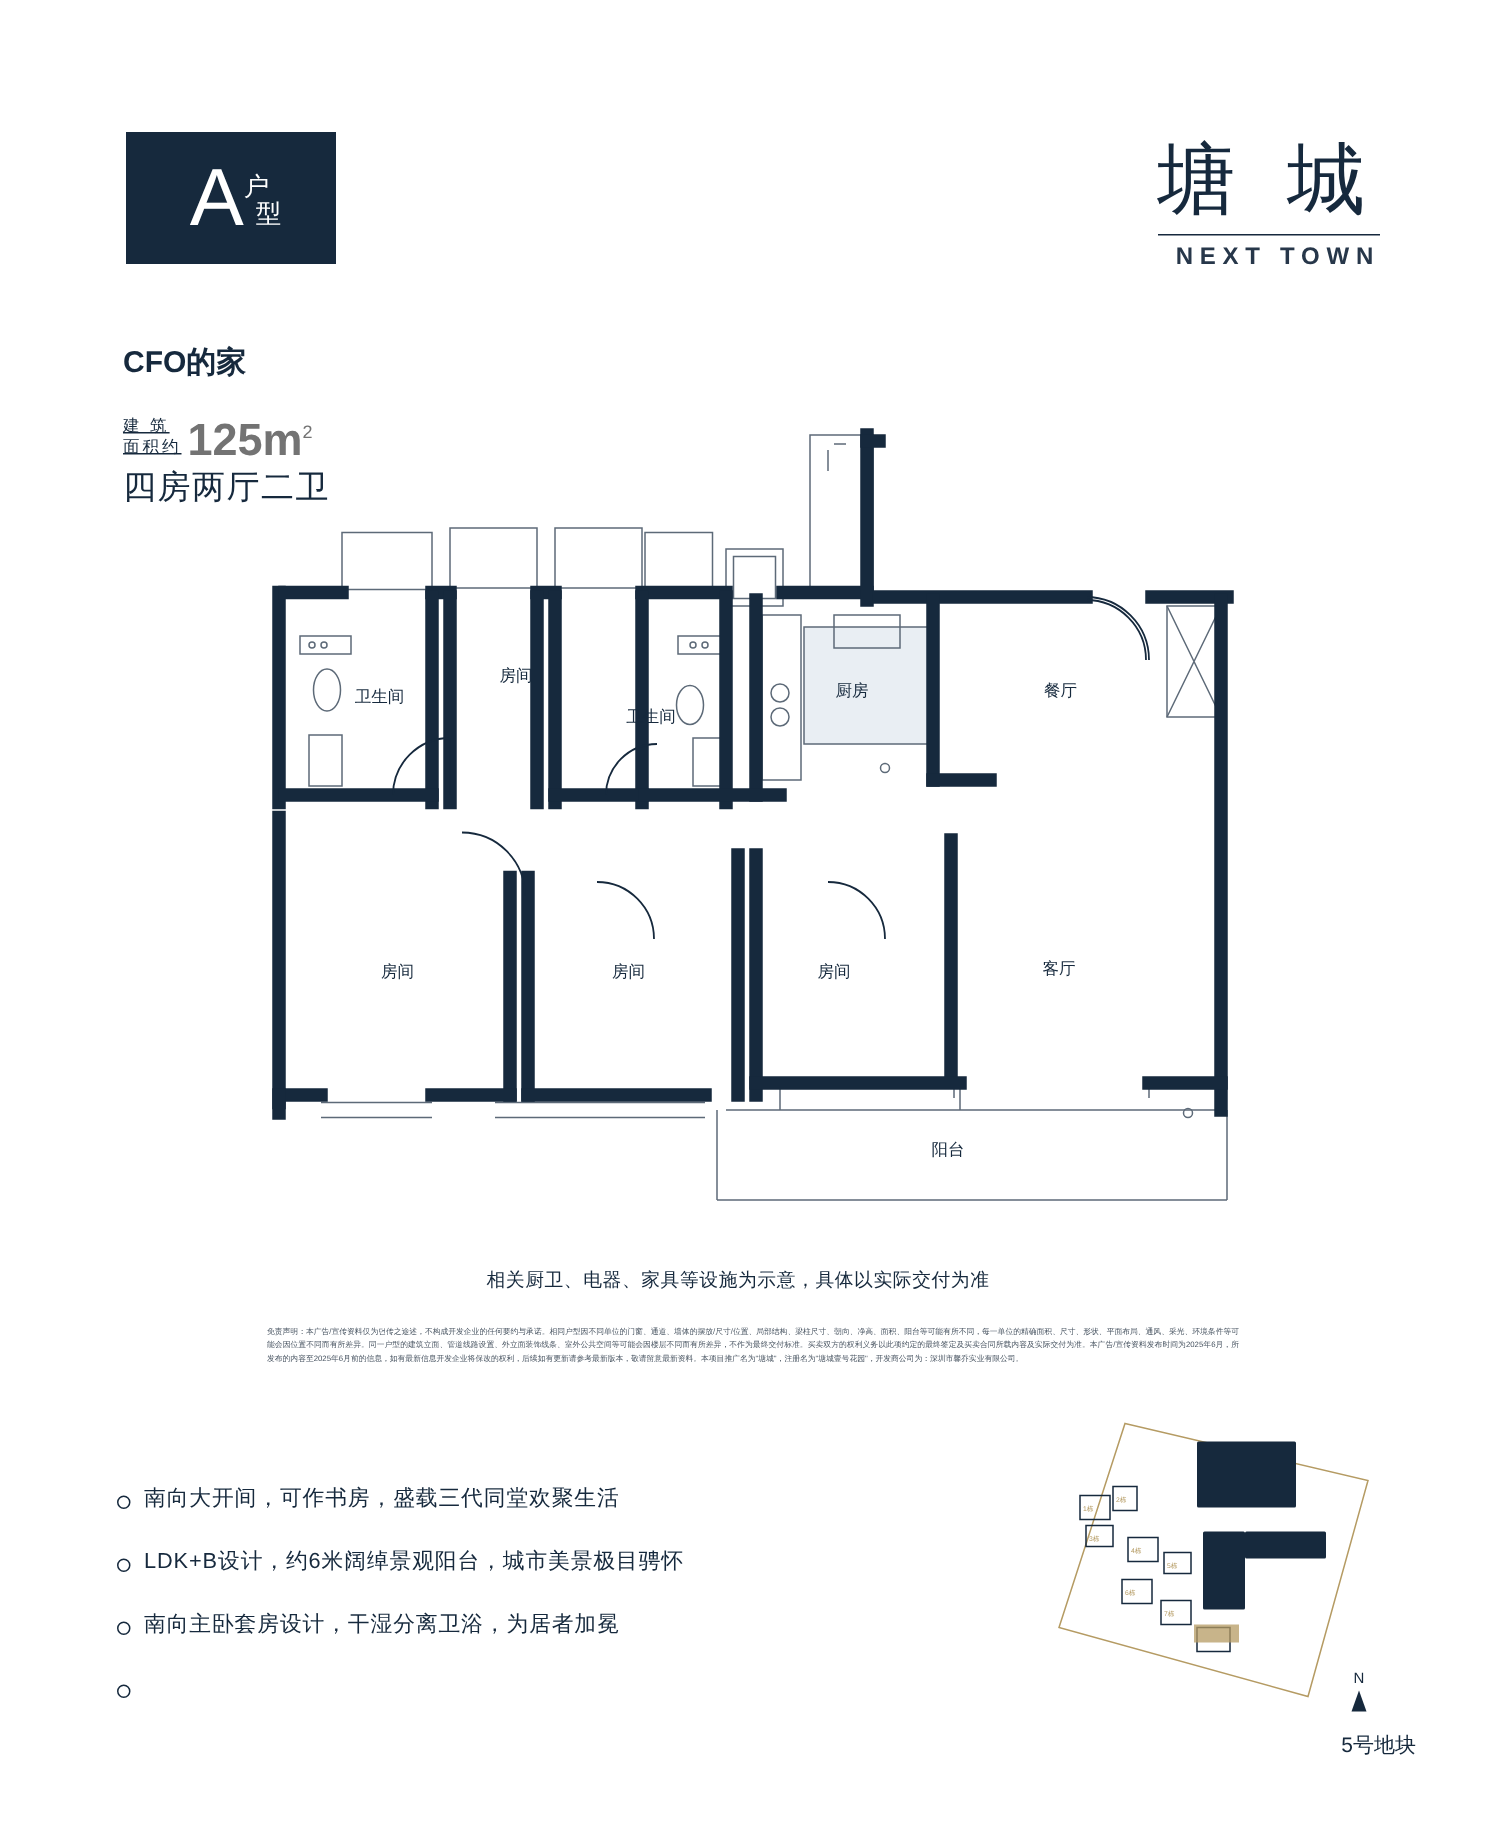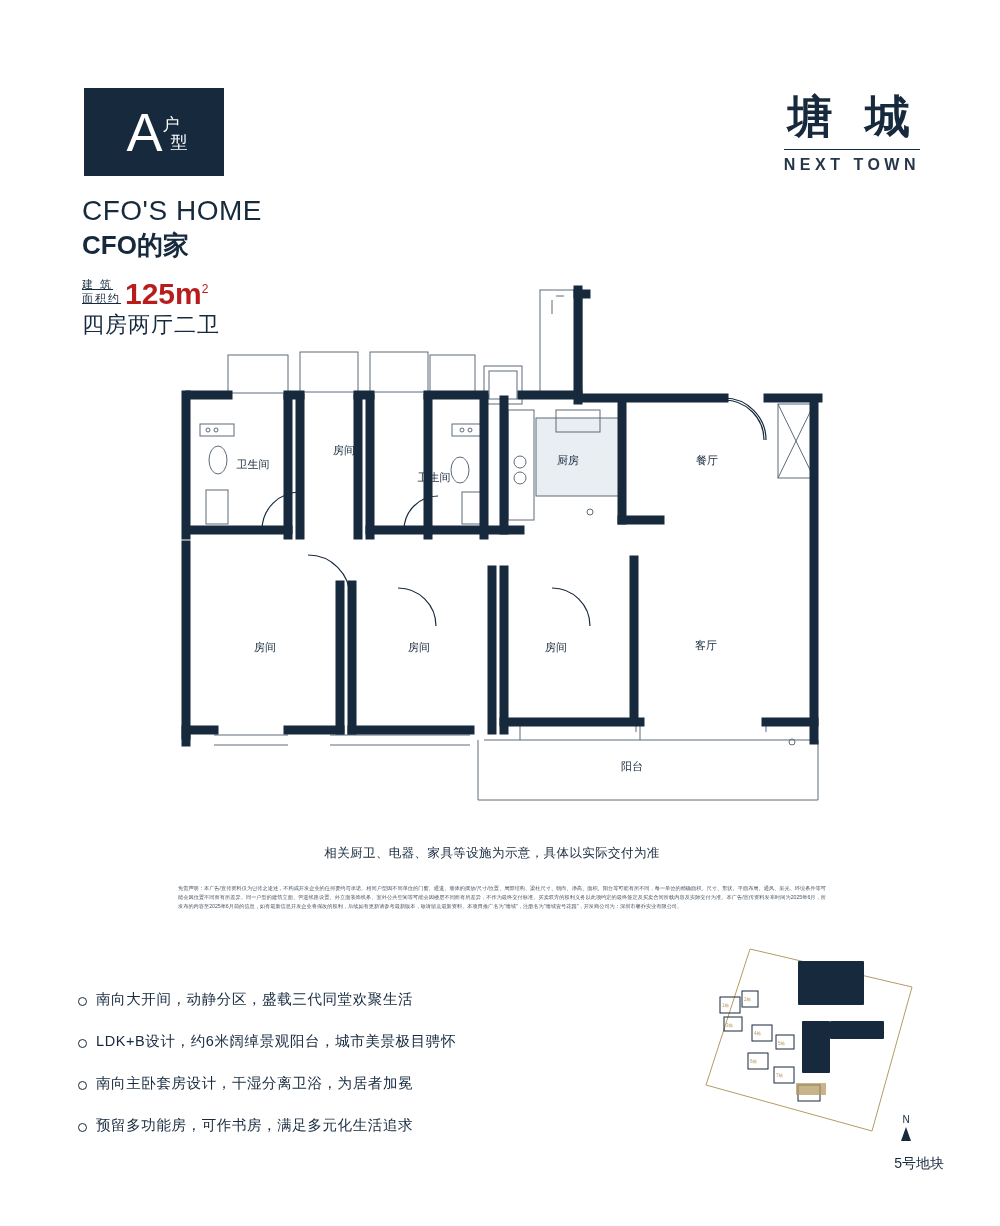--- a/index.html
+++ b/index.html
@@ -16,30 +16,30 @@
     background:#16293d;color:#fff;display:flex;align-items:center;
     justify-content:center;gap:2px;
   }
   .badge .letter{font-size:54px;line-height:1;font-weight:400;letter-spacing:0;}
   .badge .cn{font-size:17px;line-height:1.05;display:flex;flex-direction:column;
     align-items:flex-start;margin-top:4px;}
   .badge .cn span:first-child{transform:translateX(-2px);}
   .badge .cn span:last-child{transform:translateX(6px);}
 
   .brand{position:absolute;right:80px;top:92px;text-align:right;color:#16293d;}
-  .brand .cn{font-size:45px;letter-spacing:10px;line-height:1.1;font-weight:700;}
+  .brand .cn{font-size:52px;letter-spacing:10px;line-height:1.1;font-weight:400;}
   .brand .en{font-size:16px;letter-spacing:4.5px;margin-top:6px;color:#27374a;font-weight:bold;}
   .brand .rule{height:1px;background:#16293d;margin-top:7px;width:100%;}
 
   .title-en{position:absolute;left:82px;top:195px;font-size:28px;letter-spacing:.5px;color:#16293d;}
-  .title-cn{position:absolute;left:82px;top:228px;font-size:26px;font-weight:bold;color:#16293d;}
+  .title-cn{position:absolute;left:82px;top:228px;font-size:20px;font-weight:bold;color:#16293d;}
 
   .area-row{position:absolute;left:82px;top:278px;display:flex;align-items:flex-end;}
   .area-label{font-size:11px;line-height:1.25;color:#16293d;letter-spacing:2px;margin-bottom:3px;text-decoration:underline;}
-  .area-value{font-size:30px;font-weight:bold;color:#b91c1c;margin-left:4px;line-height:1;}
+  .area-value{font-size:30px;font-weight:bold;color:#737373;margin-left:4px;line-height:1;}
   .area-value sup{font-size:12px;font-weight:normal;vertical-align:super;}
   .layout-cn{position:absolute;left:82px;top:310px;font-size:22px;font-weight:normal;color:#16293d;letter-spacing:1px;}
 
   
   .plan{position:absolute;left:160px;top:280px;width:680px;height:540px;}
   .plan svg{display:block;}
   .rlabel{font-size:11px;fill:#16293d;font-family:"Liberation Sans",sans-serif;}
 
   
   .note{
@@ -81,21 +81,20 @@
       <span>型</span>
     </div>
   </div>
 
   <div class="brand">
     <div class="cn">塘 城</div>
     <div class="rule"></div>
     <div class="en">NEXT TOWN</div>
   </div>
 
-  <div class="title-en">CFO'S HOME</div>
   <div class="title-cn">CFO的家</div>
 
   <div class="area-row">
     <div class="area-label">
       <div>建 筑</div>
       <div>面积约</div>
     </div>
     <div class="area-value"><span>125m</span><sup>2</sup></div>
   </div>
   <div class="layout-cn">四房两厅二卫</div>
@@ -219,33 +218,32 @@
       </g>
     </svg>
   </div>
 
   <div class="note">相关厨卫、电器、家具等设施为示意，具体以实际交付为准</div>
   <div class="disclaimer">免责声明：本广告/宣传资料仅为던传之途述，不构成开发企业的任何要约与承诺。相同户型因不同单位的门窗、通道、墙体的摆放/尺寸/位置、局部结构、梁柱尺寸、朝向、净高、面积、阳台等可能有所不同，每一单位的精确面积、尺寸、形状、平面布局、通风、采光、环境条件等可能会因位置不同而有所差异。同一户型的建筑立面、管道线路设置、外立面装饰线条、室外公共空间等可能会因楼层不同而有所差异，不作为最终交付标准。买卖双方的权利义务以此项约定的最终签定及买卖合同所载内容及实际交付为准。本广告/宣传资料发布时间为2025年6月，所发布的内容至2025年6月前的信息，如有最新信息开发企业将保改的权利，后续如有更新请参考最新版本，敬请留意最新资料。本项目推广名为"塘城"，注册名为"塘城壹号花园"，开发商公司为：深圳市馨乔实业有限公司。</div>
 
   <div class="features">
     <div class="feature">
       <div class="dot"></div>
-      <div class="txt">南向大开间，动静分区，盛载三代同堂欢聚生活</div>
+      <div class="txt">南向大开间，可作书房，盛载三代同堂欢聚生活</div>
     </div>
     <div class="feature">
       <div class="dot"></div>
       <div class="txt">LDK+B设计，约6米阔绰景观阳台，城市美景极目骋怀</div>
     </div>
     <div class="feature">
       <div class="dot"></div>
       <div class="txt">南向主卧套房设计，干湿分离卫浴，为居者加冕</div>
     </div>
     <div class="feature">
       <div class="dot"></div>
-      <div class="txt">预留多功能房，可作书房，满足多元化生活追求</div>
     </div>
   </div>
 
   <div class="sitemap">
     <svg width="230" height="215" viewBox="0 0 230 215" xmlns="http://www.w3.org/2000/svg">
       <g stroke="#b59b63" fill="none" stroke-width="1">
         <path d="M60 14 L222 52 L182 196 L16 150 Z"></path>
       </g>
       <g fill="#16293d" stroke="none">
         <rect x="108" y="26" width="66" height="44" rx="1"></rect>

